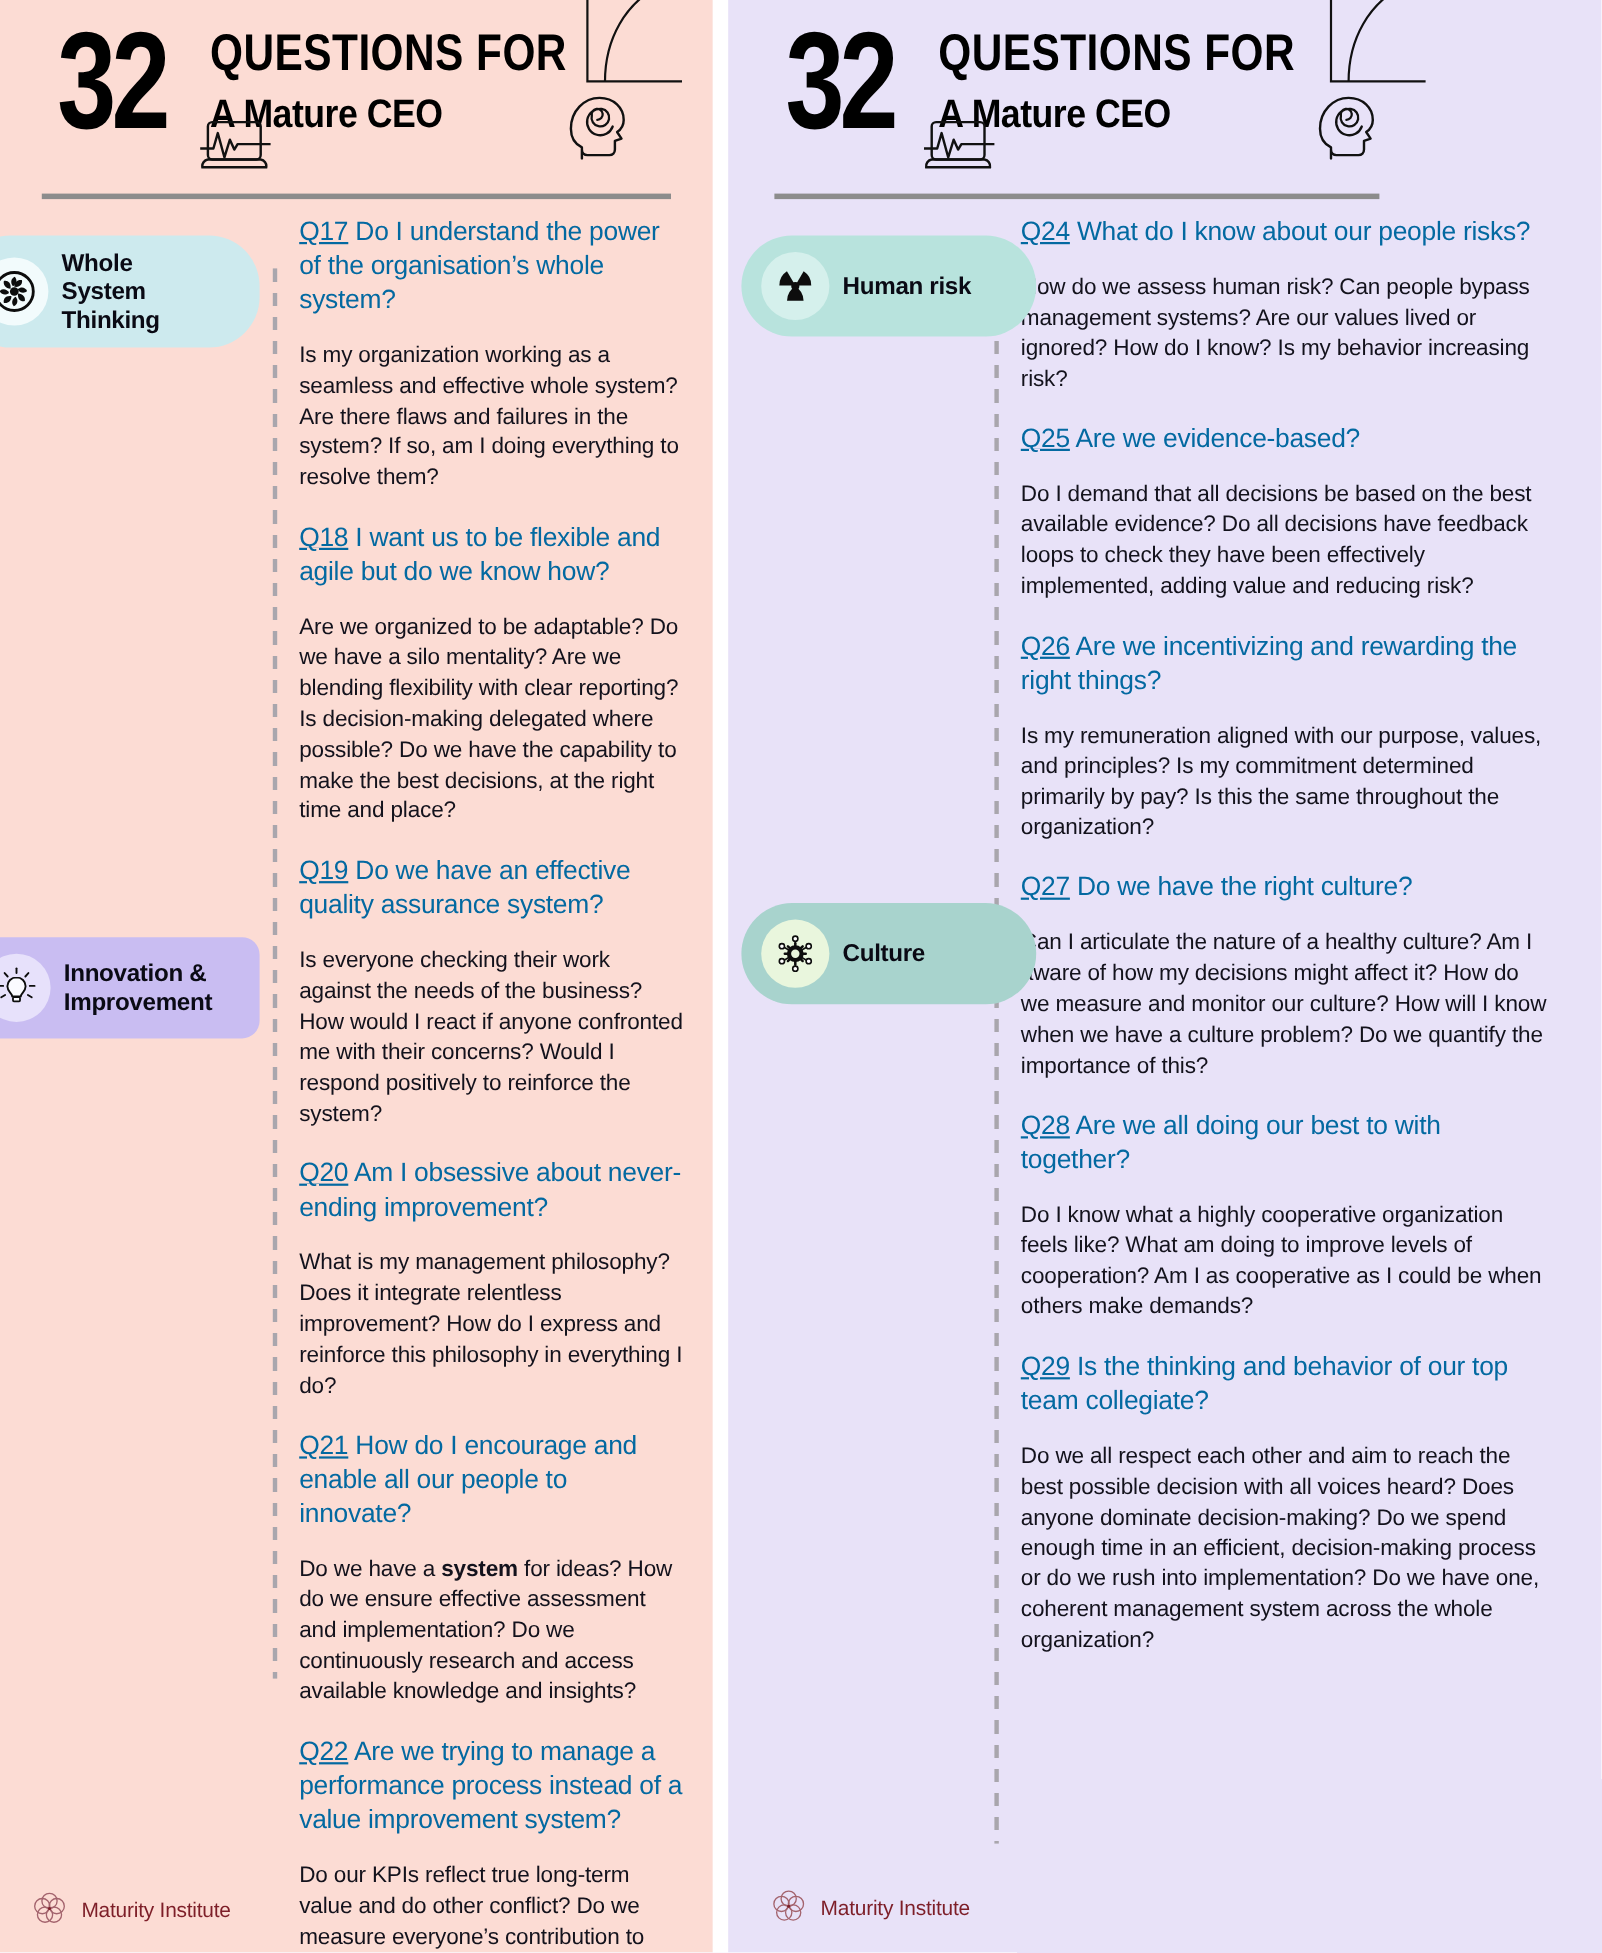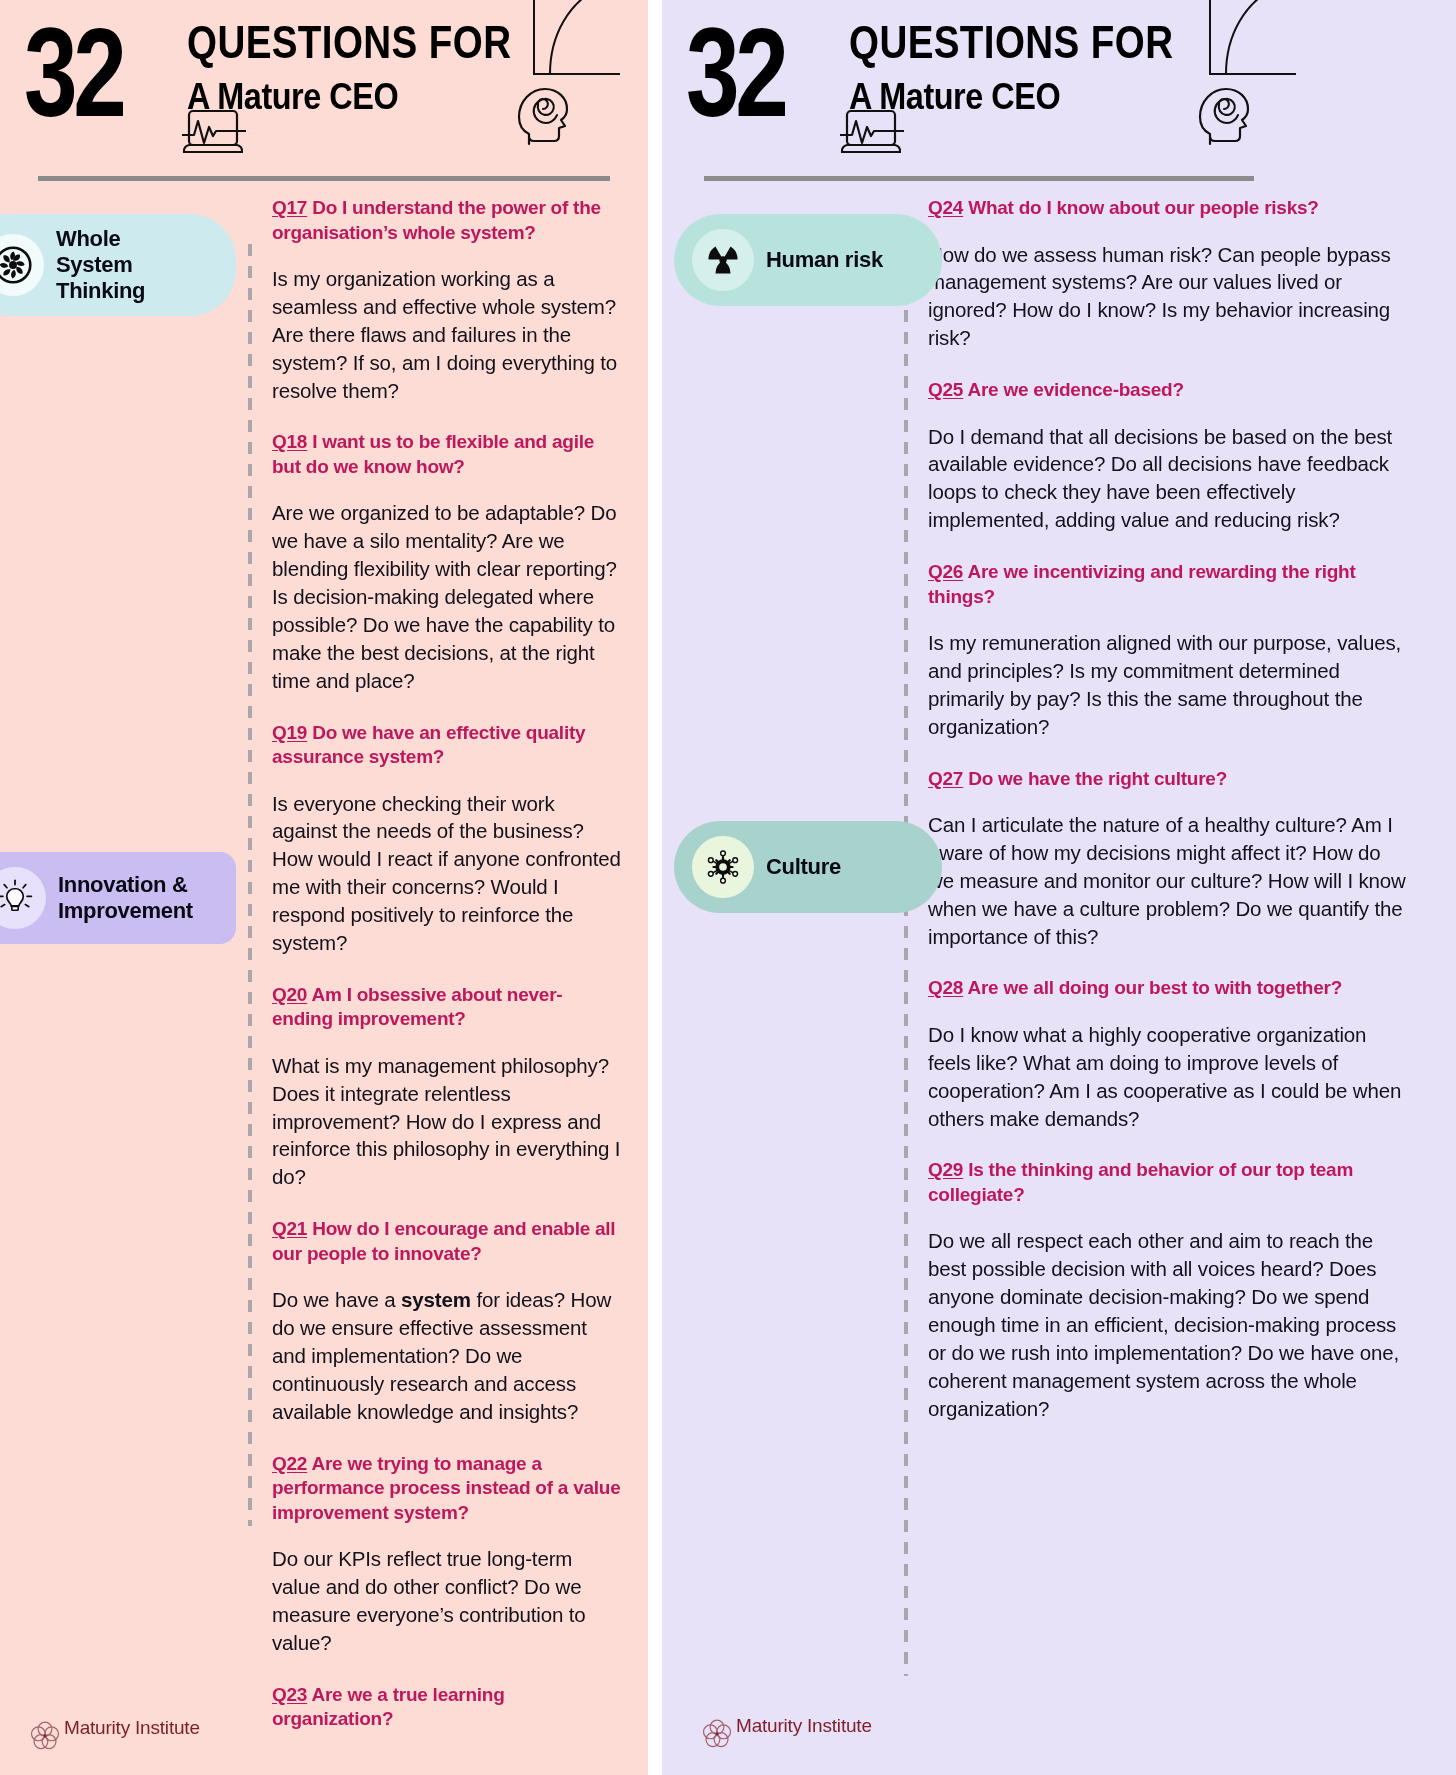--- a/index.html
+++ b/index.html
@@ -30,22 +30,23 @@
   .panel.right { background: #e8e2f8; width: 794px; }
 
   
   .hdr {
     position: relative;
     height: 196px;
     padding: 8px 24px 0 24px;
   }
   .hdr-row {
     display: flex;
-    align-items: flex-start;
-    gap: 26px;
+    align-items: flex-end;
+    gap: 2px;
+    margin-left: 28px;
   }
   .big-num {
     font-family: "Liberation Sans", sans-serif;
     font-weight: 700;
     font-size: 112px;
     line-height: 0.98;
     letter-spacing: -5px;
     color: #000;
     transform: scaleX(0.86) scaleY(1.12);
     transform-origin: left top;
@@ -138,43 +139,45 @@
       to bottom,
       #a9a6ad 0px, #a9a6ad 12px,
       transparent 12px, transparent 22px);
   }
 
   .qcol { flex: 1 1 auto; padding-right: 30px; }
   .panel.left  .qcol { padding-right: 26px; }
   .panel.right .qcol { padding-right: 44px; }
 
   .q-title {
-    font-weight: 700;
-    font-size: 19px;
+    font-weight: 400;
+    font-size: 24px;
     line-height: 1.29;
-    color: #be185d;
+    color: #0369a1;
     letter-spacing: -0.25px;
     margin-bottom: 20px;
   }
   .q-title .qid { text-decoration: underline; text-underline-offset: 2px; }
   .q-body {
     font-size: 20.5px;
     line-height: 1.36;
     color: #13121c;
     letter-spacing: -0.15px;
     margin-bottom: 26px;
   }
   .q-body b { font-weight: 700; }
 
   
   .footer {
     position: absolute;
     bottom: 16px;
     left: 26px;
     display: flex;
+    align-items: center;
+    gap: 10px;
   }
   .panel.right .footer { left: 36px; bottom: 18px; }
   .footer-text {
     font-size: 19px;
     color: #7d1e28;
     letter-spacing: -0.2px;
   }
 </style>
 </head>
 <body>

